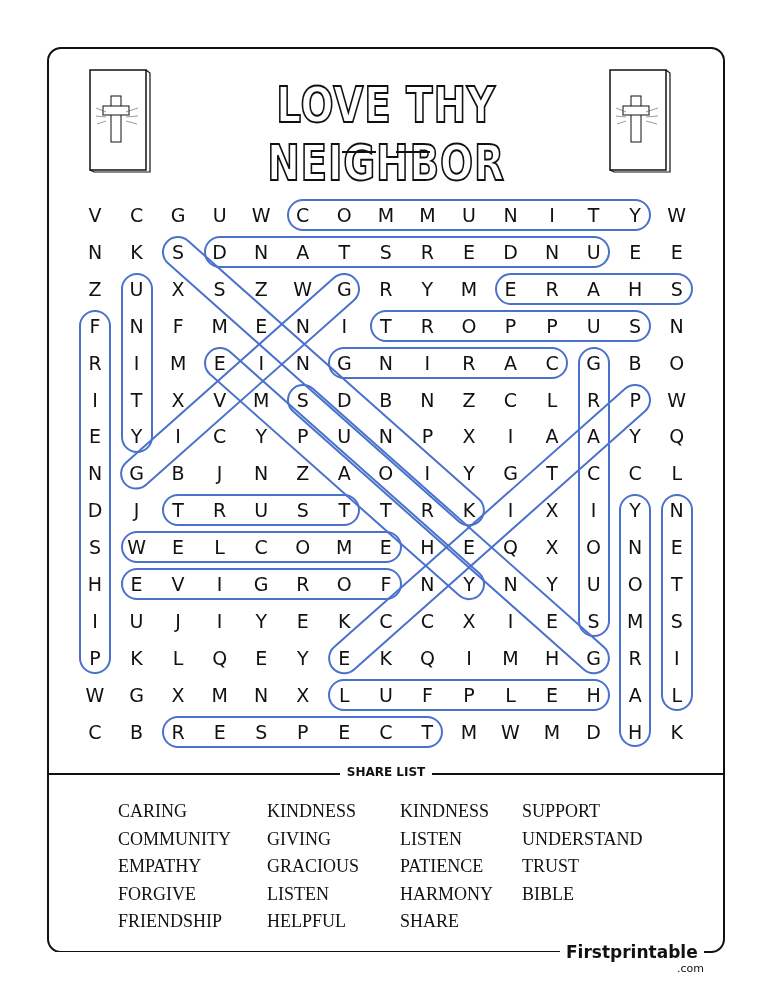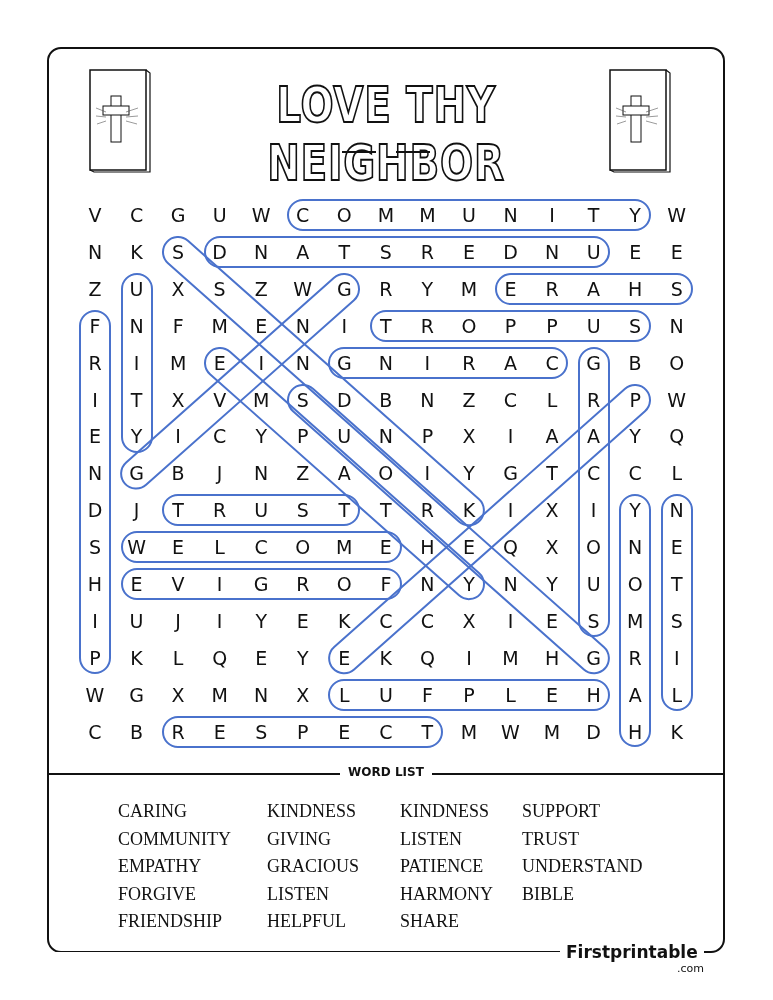--- a/index.html
+++ b/index.html
@@ -300,21 +300,21 @@
     <div class="cell" style="left: 468.95px; top: 731.6px;">M</div>
     <div class="cell" style="left: 510.5px; top: 731.6px;">W</div>
     <div class="cell" style="left: 552.05px; top: 731.6px;">M</div>
     <div class="cell" style="left: 593.6px; top: 731.6px;">D</div>
     <div class="cell" style="left: 635.15px; top: 731.6px;">H</div>
     <div class="cell" style="left: 676.7px; top: 731.6px;">K</div>
   </div>
 
 <div class="wl-line" style="left:47px;width:293px"></div>
 <div class="wl-line" style="left:432px;width:293px"></div>
-<div class="wl-title">WORD LIST</div>
+<div class="wl-title">SHARE LIST</div>
 
 <div id="words">
     <div class="words" style="left: 118px;">
       <div>CARING</div>
       <div>COMMUNITY</div>
       <div>EMPATHY</div>
       <div>FORGIVE</div>
       <div>FRIENDSHIP</div>
     </div>
     <div class="words" style="left: 267px;">
@@ -326,21 +326,21 @@
     </div>
     <div class="words" style="left: 400px;">
       <div>KINDNESS</div>
       <div>LISTEN</div>
       <div>PATIENCE</div>
       <div>HARMONY</div>
       <div>SHARE</div>
     </div>
     <div class="words" style="left: 522px;">
       <div>SUPPORT</div>
+      <div>UNDERSTAND</div>
       <div>TRUST</div>
-      <div>UNDERSTAND</div>
       <div>BIBLE</div>
     </div>
   </div>
 
 <div class="footer-line"></div>
 <div class="brand">Firstprintable</div>
 <div class="brand-com">.com</div>
 
 </body></html>

